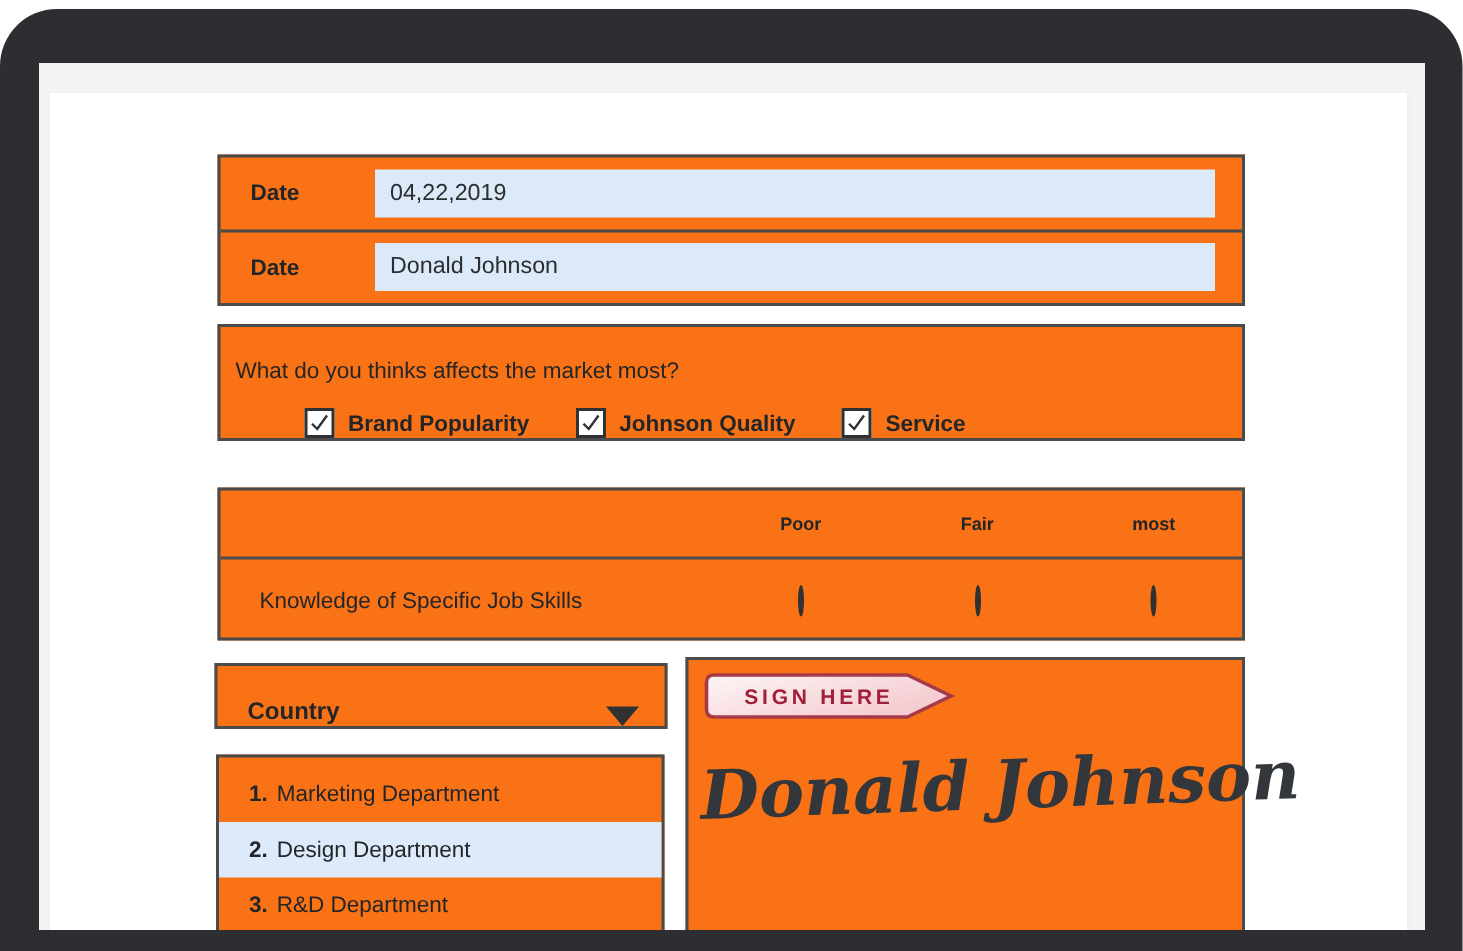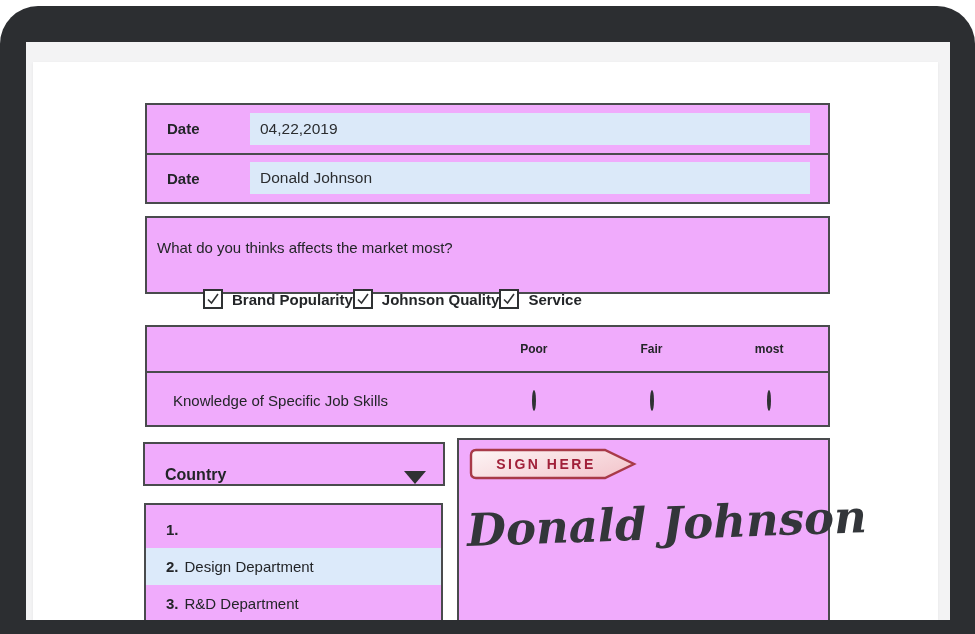--- a/index.html
+++ b/index.html
@@ -7,34 +7,34 @@
   *{box-sizing:border-box;}
 
   
   .device-frame{position:absolute;left:0;top:6px;width:975px;height:800px;
                 background:#2c2e31;border-radius:38px 38px 0 0;}
   .device-screen{position:absolute;left:26px;top:42px;width:924px;height:578px;
                  background:#f3f3f4;overflow:hidden;}
   .page{position:absolute;left:7px;top:20px;width:905px;height:558px;background:#ffffff;
         box-shadow:0 1px 3px rgba(0,0,0,0.06);overflow:hidden;color:#232528;}
 
-  .bx{position:absolute;border:2px solid #494b4d;background:#f0abfc;}
+  .bx{position:absolute;border:2px solid #494b4d;background:#f97316;}
 
   
   .box-fields{left:112px;top:41px;width:685px;height:101px;display:flex;flex-direction:column;}
   .field-row{flex:1;display:flex;align-items:center;padding-left:20px;}
   .field-row + .field-row{border-top:2px solid #494b4d;}
   .field-label{width:83px;font-weight:bold;font-size:15px;}
   .field-value{flex:1;margin-right:18px;height:32px;background:#dbe9f9;display:flex;
                align-items:center;padding-left:10px;font-size:15.5px;color:#2b2d30;}
 
   
   .box-question{left:112px;top:154px;width:685px;height:78px;padding-left:10px;}
   .question-text{margin-top:21px;font-size:15px;}
-  .options-row{margin-top:33px;display:flex;padding-left:46px;align-items:flex-end;}
+  .options-row{margin-top:16px;display:flex;column-gap:31px;padding-left:46px;align-items:flex-end;}
   .opt{display:flex;align-items:center;gap:9px;}
   .checkbox{width:20px;height:20px;border:2px solid #2f3133;background:#fff;flex:0 0 auto;
             display:flex;align-items:center;justify-content:center;}
   .opt-label{font-weight:bold;font-size:15px;}
 
   
   .box-table{left:112px;top:263px;width:685px;height:102px;}
   .t-head{height:46px;border-bottom:2px solid #494b4d;display:flex;align-items:center;}
   .t-row{height:50px;display:flex;align-items:center;padding-top:5px;}
   .col-label{width:334px;padding-left:26px;font-size:15px;}
@@ -129,20 +129,21 @@
     </div>
 
     <div class="bx box-country">
       <span class="country-label">Country</span>
       <span class="caret-down"></span>
     </div>
 
     <div class="bx box-list">
       <div class="dept">
         <span class="dept-num">1.</span>
+        <span>Marketing Department</span>
       </div>
       <div class="dept selected">
         <span class="dept-num">2.</span>
         <span>Design Department</span>
       </div>
       <div class="dept">
         <span class="dept-num">3.</span>
         <span>R&amp;D Department</span>
       </div>
     </div>

